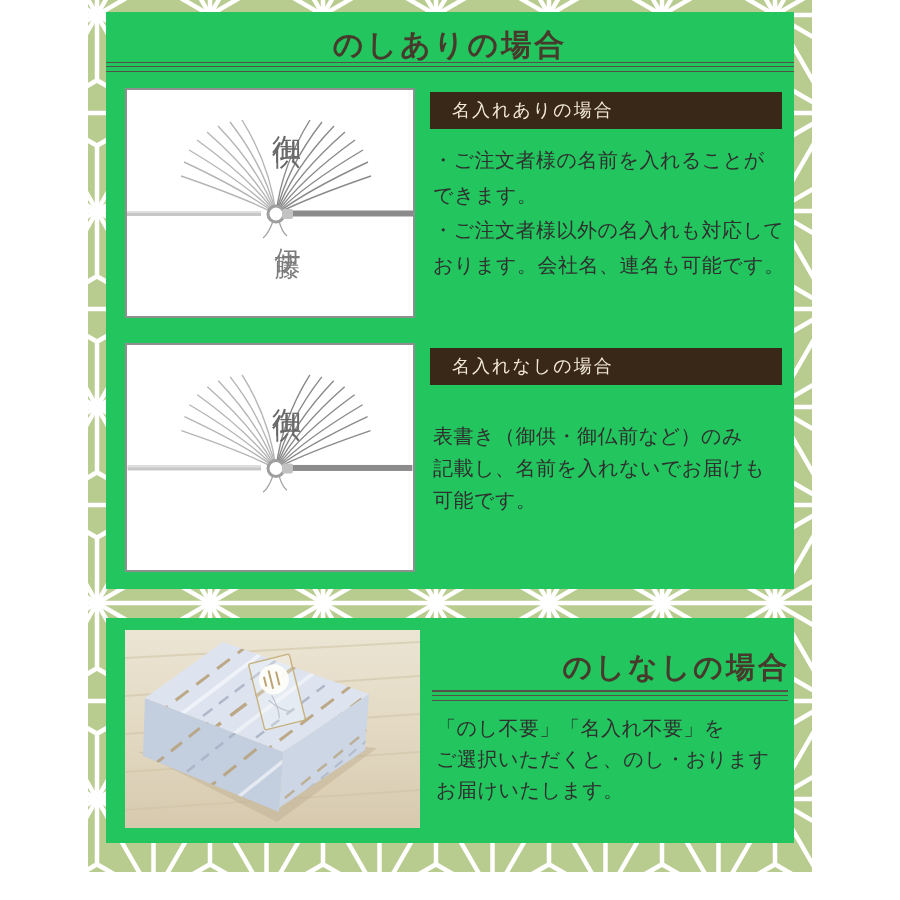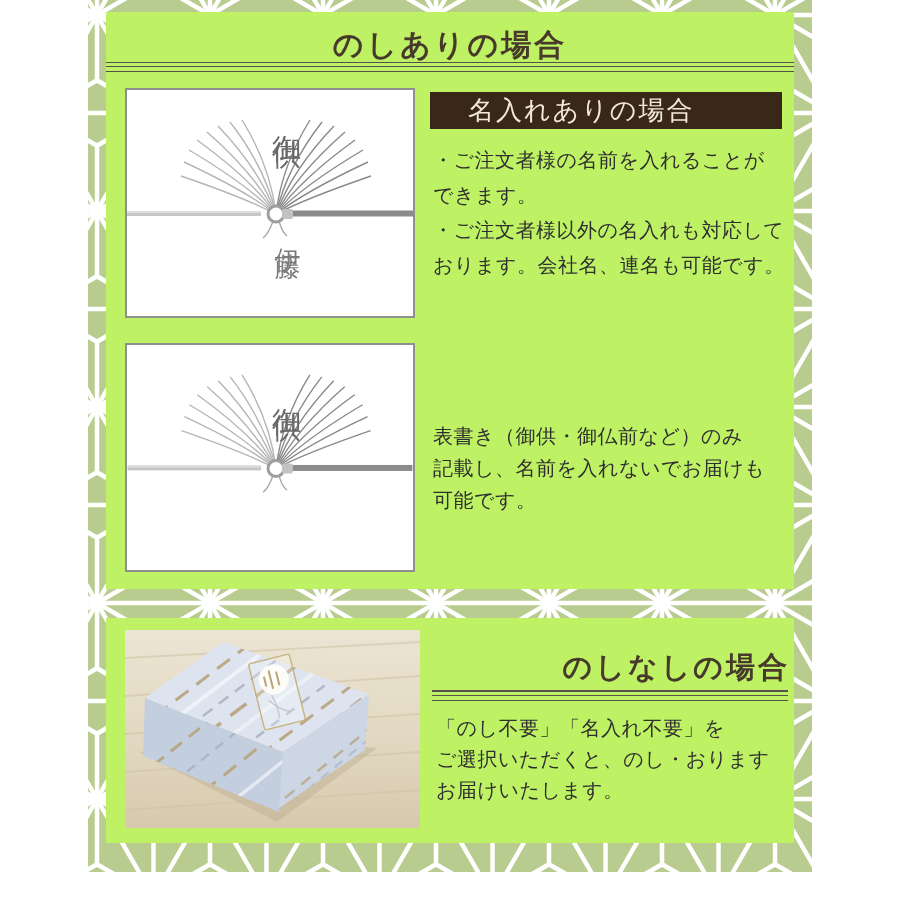--- a/index.html
+++ b/index.html
@@ -1,21 +1,21 @@
 <!DOCTYPE html>
 <html style="--pattern-green: #b9cc90; --header-brown: #392817; --header-text: #f2e9d6; --title-brown: #47392b; --rule-color: #55504a; --body-text: #2f2f2f;"><head>
 <meta charset="utf-8">
 <style>
   html,body{margin:0;padding:0;background:#ffffff;}
   .stage{
     position:relative;width:900px;height:900px;background:#ffffff;overflow:hidden;
     font-family:"Liberation Serif","DejaVu Serif",serif;color:#2f2f2f;
   }
   .pattern-frame{position:absolute;left:88px;top:0;width:724px;height:872px;}
-  .panel{position:absolute;background:#bef264;}
+  .panel{position:absolute;background:#22c55e;}
   #panel-top{left:106px;top:12px;width:688px;height:577px;}
   #panel-bottom{left:106px;top:618px;width:688px;height:225px;}
 
   .main-title{
     position:absolute;left:0;top:13px;width:100%;text-align:center;
     font-size:30px;letter-spacing:3px;color:var(--title-brown,#47392b);font-weight:600;
   }
   .triple-rule{
     position:absolute;height:8px;
     border-top:1px solid var(--rule-color,#55504a);
@@ -36,21 +36,21 @@
     position:absolute;writing-mode:vertical-rl;text-orientation:upright;
     font-family:"Liberation Serif","DejaVu Serif",serif;
   }
   .omotegaki{left:140px;top:22px;font-size:29px;letter-spacing:7px;color:#696969;}
   #noshi-card-2 .omotegaki{top:40px;}
   .noshi-name{left:143px;top:138px;font-size:26px;letter-spacing:5px;color:#7b7b7b;}
 
   .sub-header{
     position:absolute;left:324px;width:352px;height:37px;box-sizing:border-box;
     background:var(--header-brown,#392817);color:var(--header-text,#f2e9d6);
-    font-size:26px;line-height:37px;padding-left:38px;letter-spacing:2px;
+    font-size:18px;line-height:37px;padding-left:22px;letter-spacing:2px;
   }
   #sub-header-1{top:80px;}
   #sub-header-2{top:336px;}
   .sub-body{
     position:absolute;left:327px;width:368px;font-size:20px;line-height:35px;
     color:var(--body-text,#2f2f2f);white-space:pre-line;letter-spacing:0.5px;
   }
   #sub-body-1{top:131px;}
   #sub-body-2{top:388px;line-height:32px;margin-top:20px;}
 
@@ -164,20 +164,21 @@
         <g stroke="#a5a5a5" stroke-width="1.3" fill="none">
           <path d="M146,131 q-4,12 -10,17"></path>
             <path d="M152,131 q3,11 8,15"></path>
         </g>
         <circle cx="149" cy="124" r="8" fill="#ffffff" stroke="#9e9e9e" stroke-width="3"></circle>
         <rect x="155" y="119" width="11" height="10" rx="2" fill="#c2c2c2"></rect>
       </svg>
       <div class="vtext omotegaki">御供</div>
     </div>
 
+    <div class="sub-header" id="sub-header-2">名入れなしの場合</div>
     <div class="sub-body" id="sub-body-2">表書き（御供・御仏前など）のみ
 記載し、名前を入れないでお届けも
 可能です。</div>
   </div>
 
   <div class="panel" id="panel-bottom">
 
     <svg class="photo" viewBox="0 0 295 198">
       <defs>
         <linearGradient id="wood" x1="0" y1="0" x2="0" y2="1">

